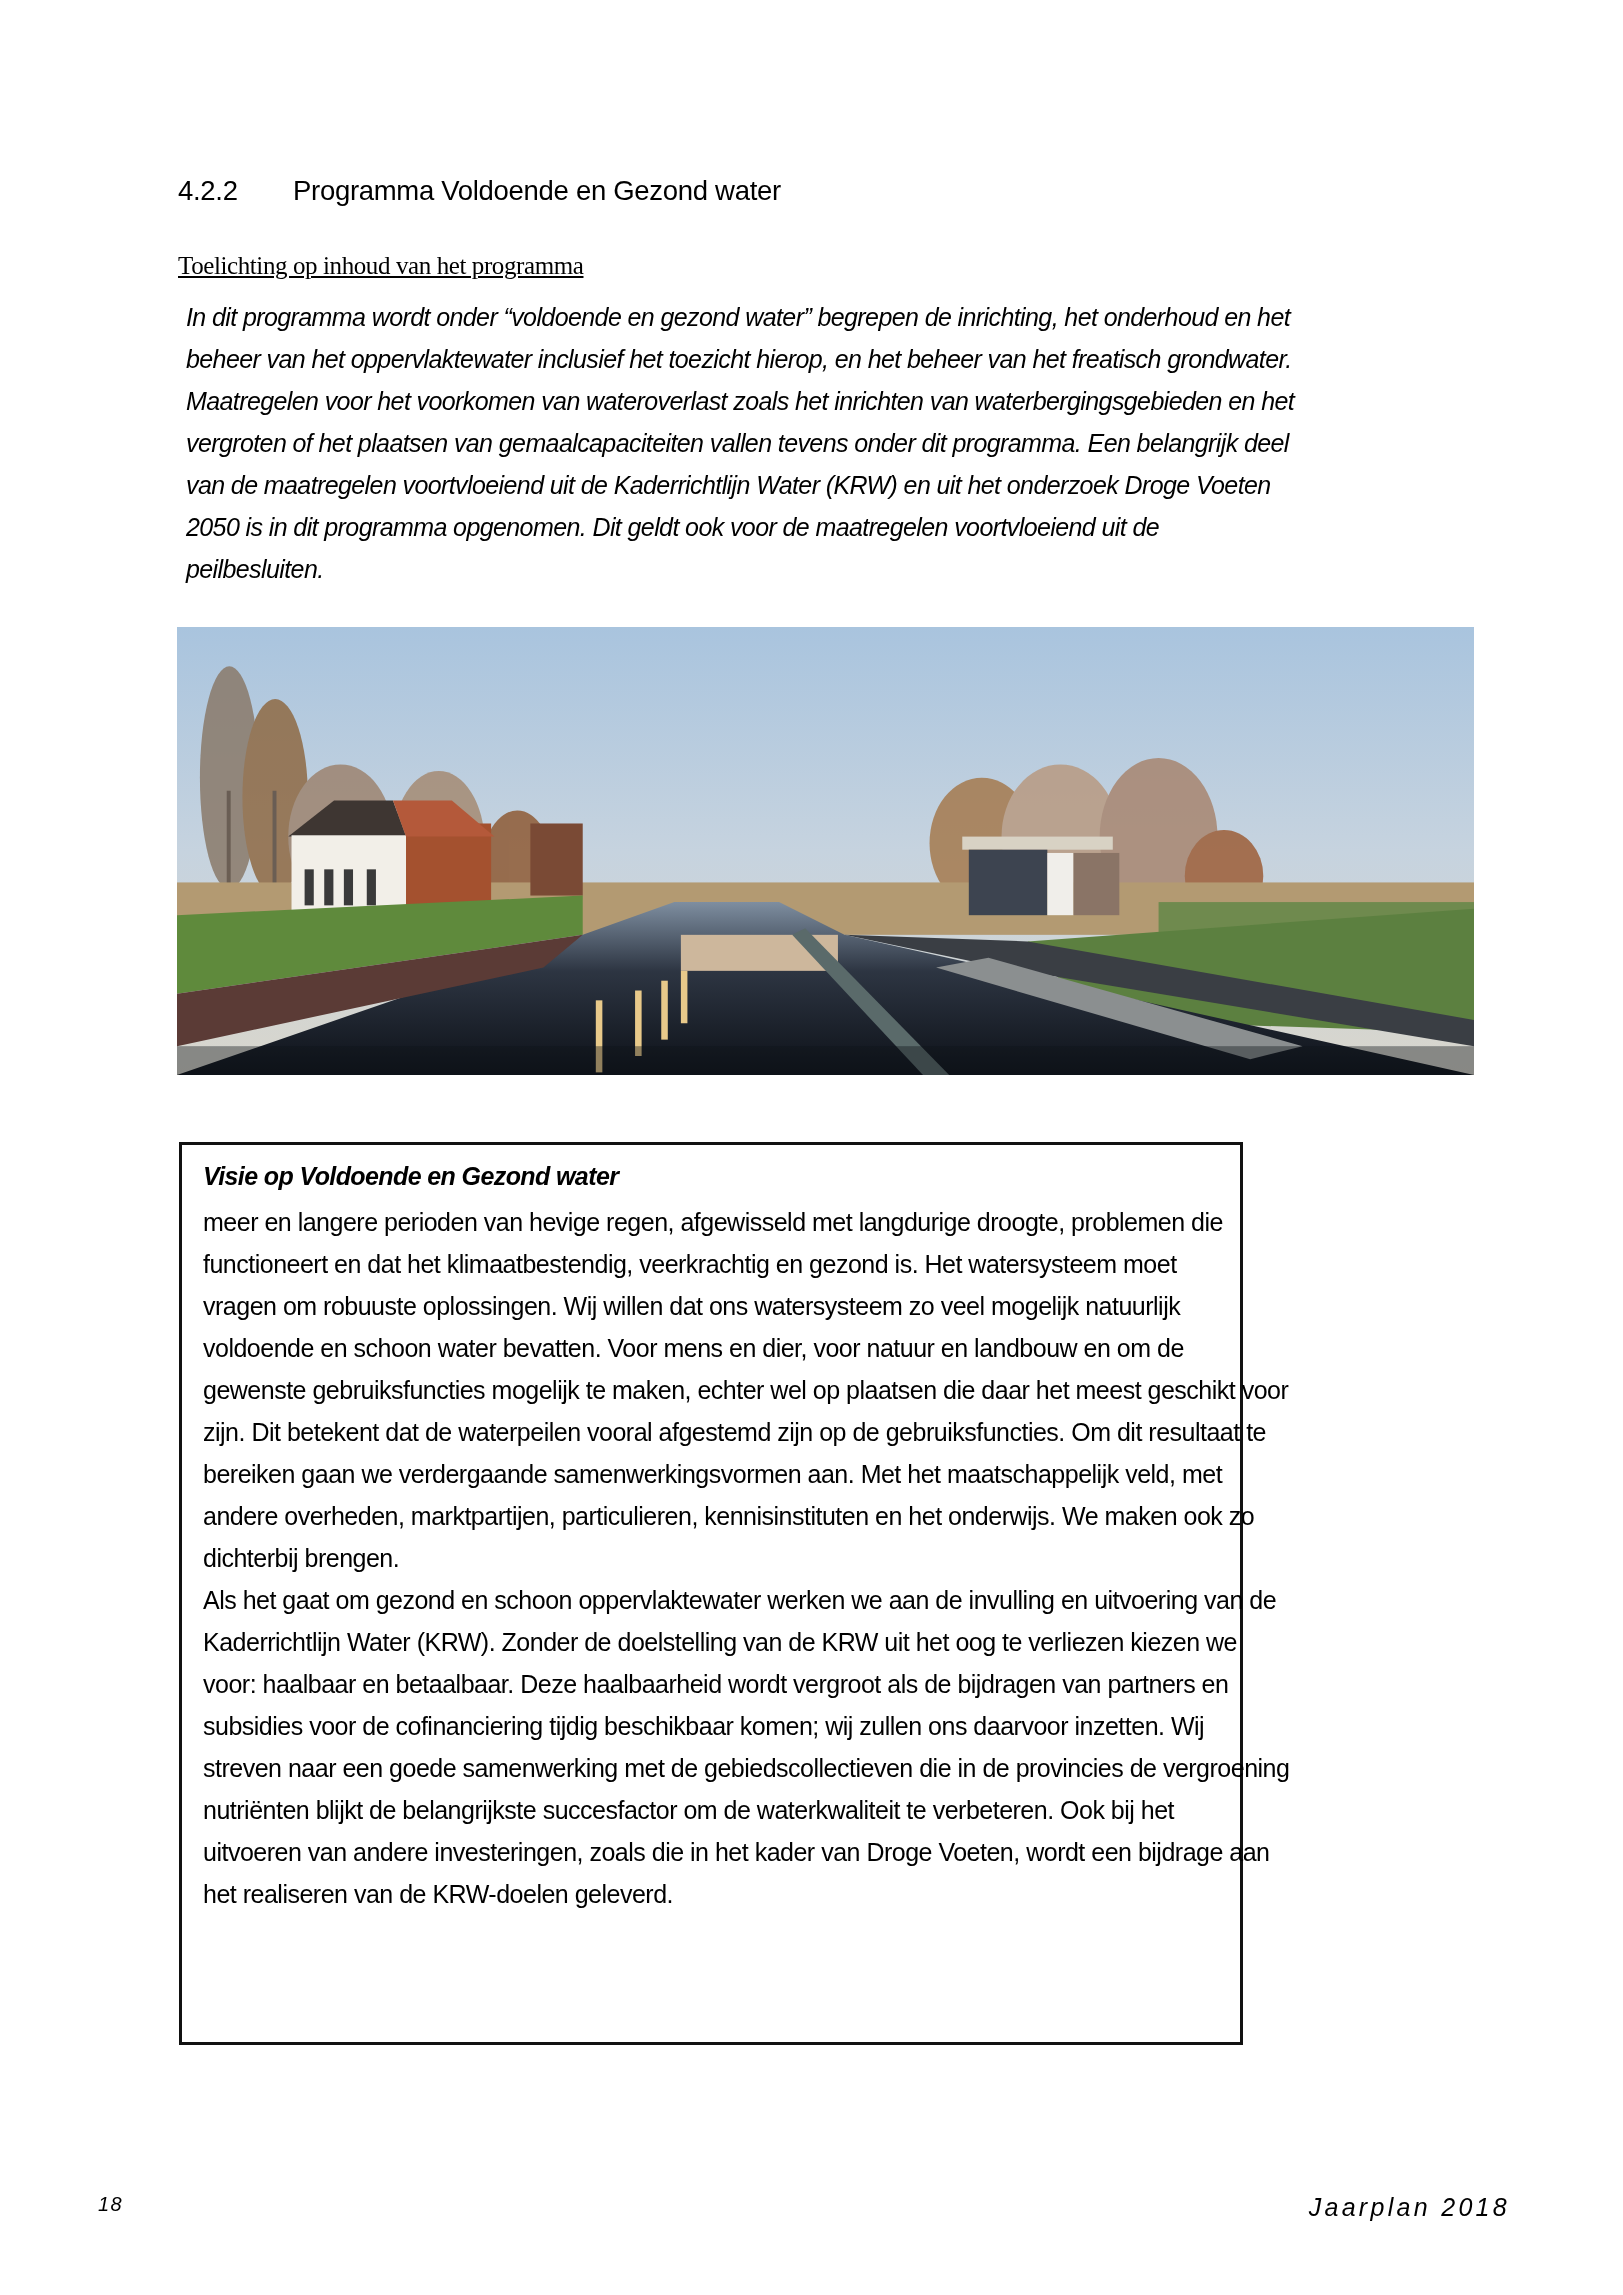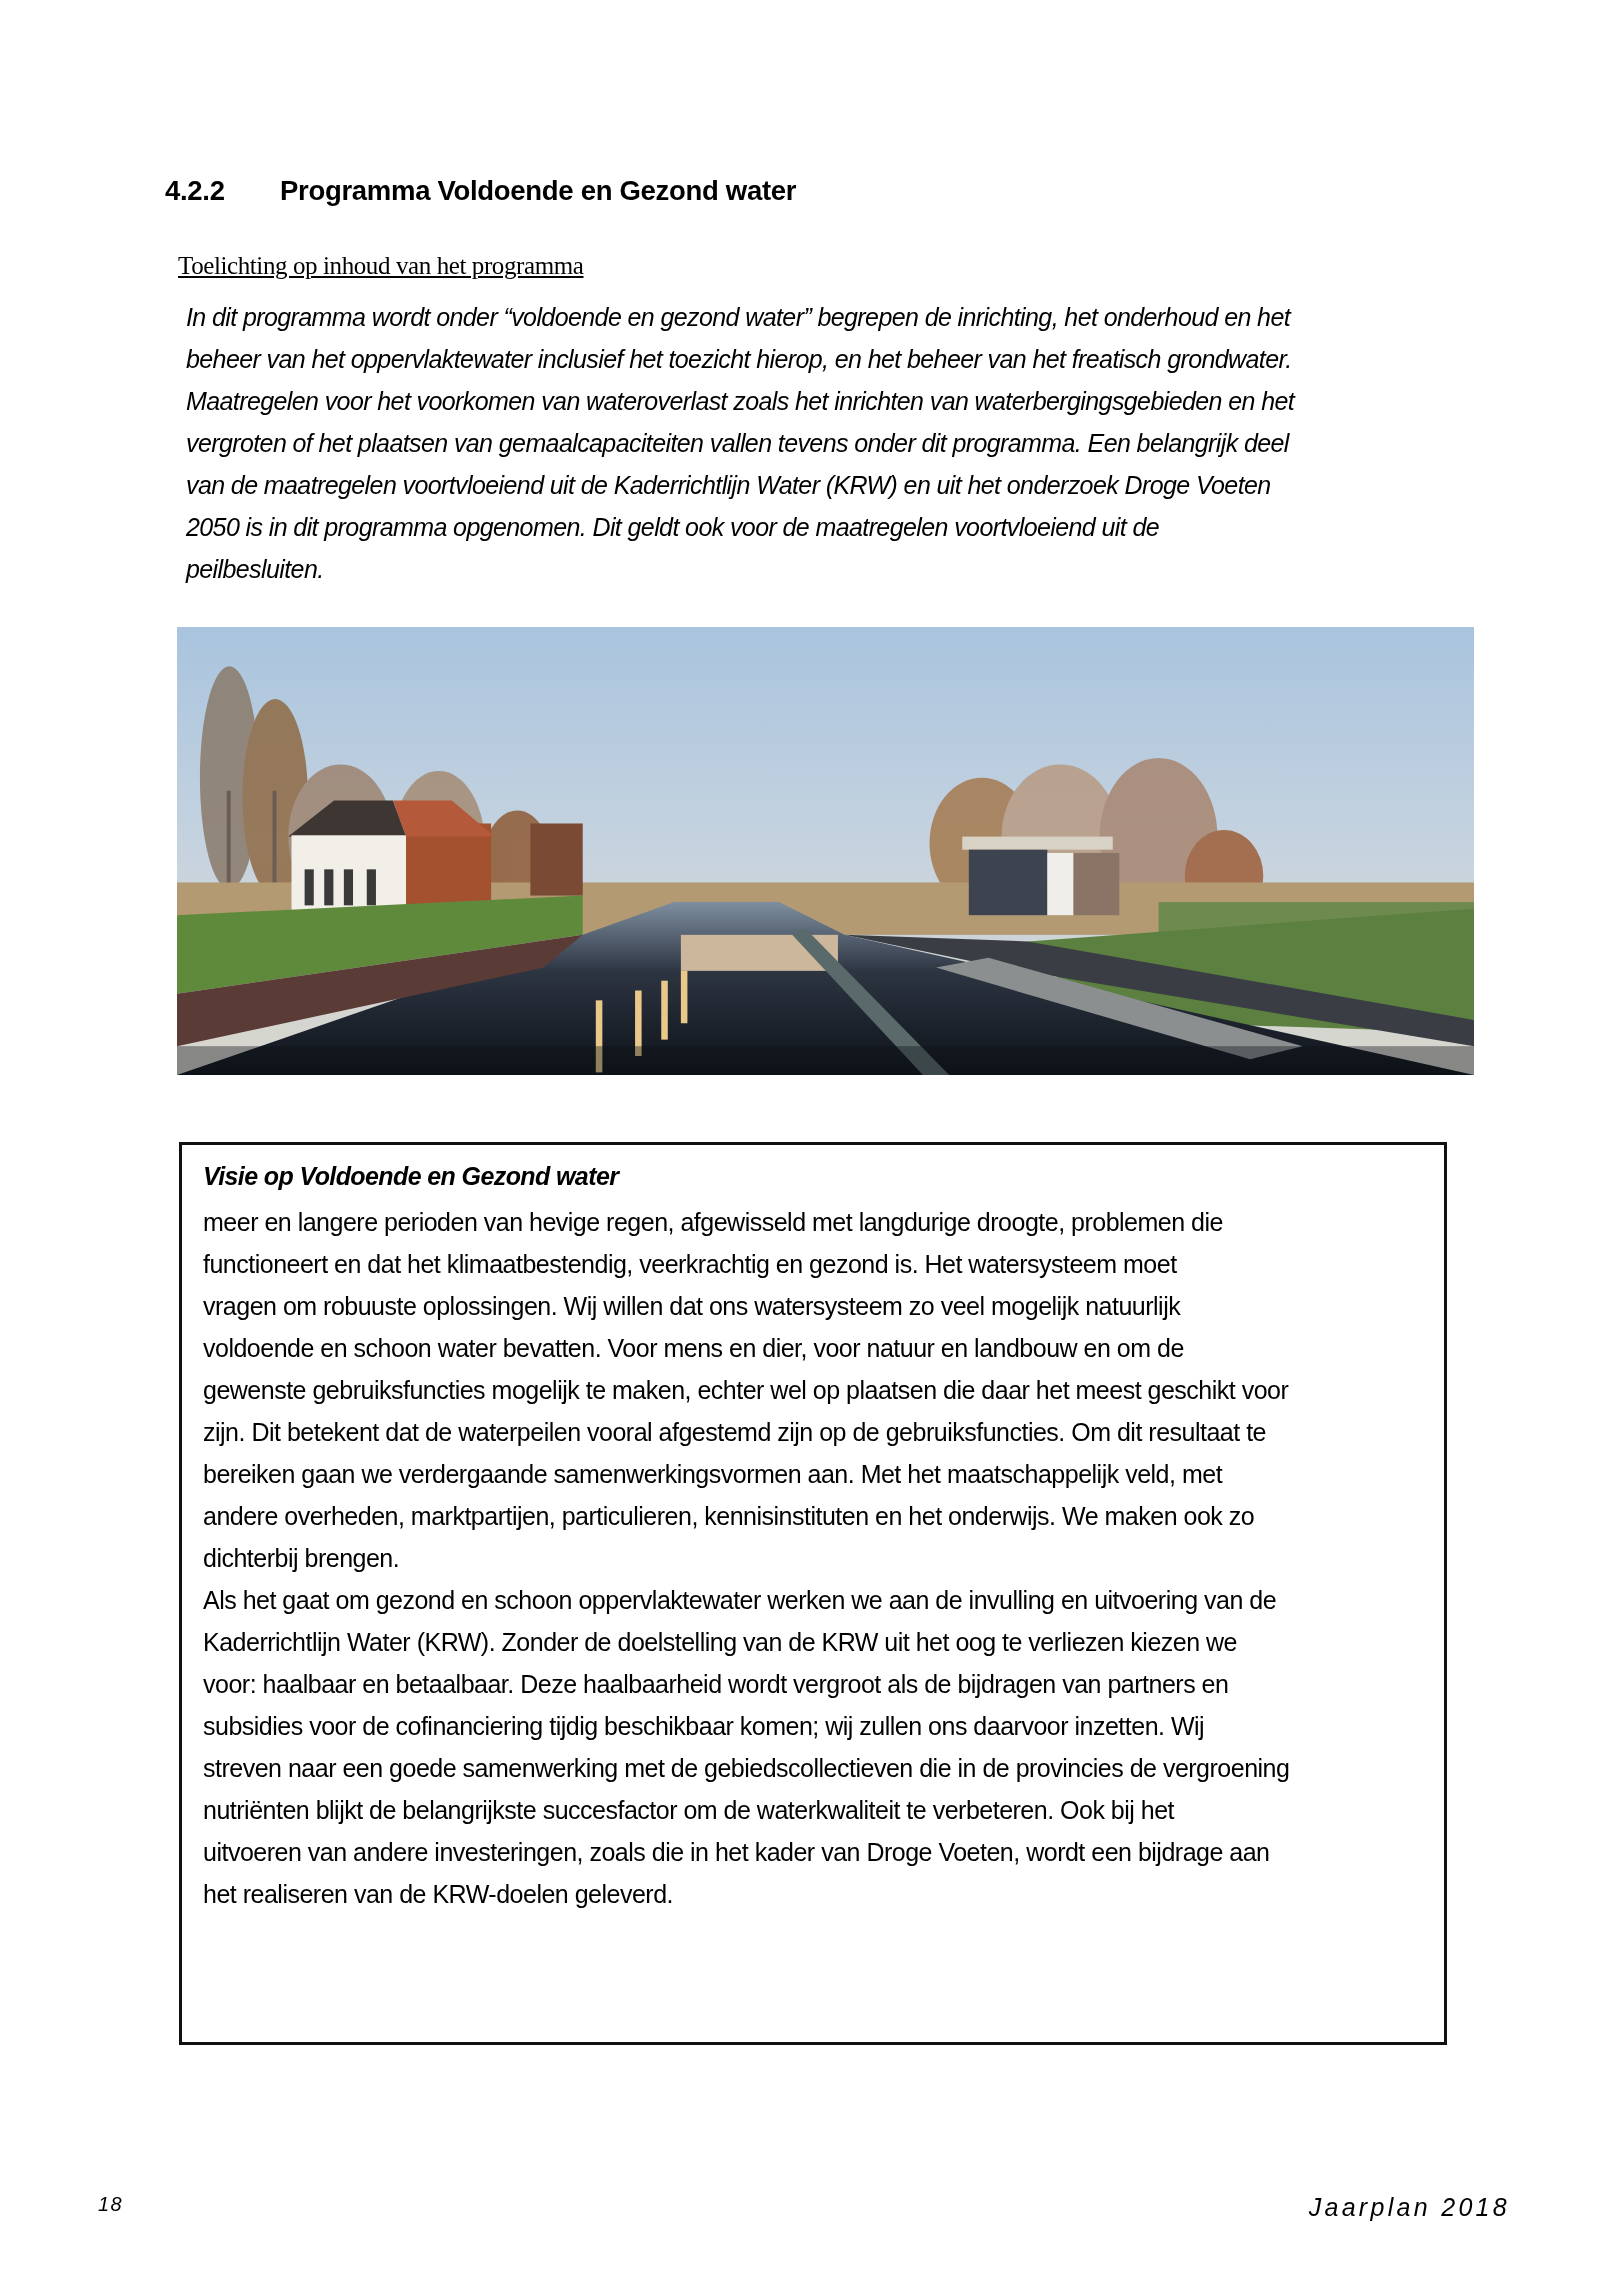--- a/index.html
+++ b/index.html
@@ -1,28 +1,28 @@
 <!DOCTYPE html>
 <html style="font-size:10.5px"><head>
 <meta charset="utf-8">
 <style>
   html, body { margin: 0; padding: 0; background: #ffffff; }
   body { width: 1623px; height: 2295px; position: relative; overflow: hidden;
          font-family: "Liberation Sans", sans-serif; color: #000; }
-  .heading { position: absolute; left: 165px; top: 175px; font-size: 27.5px; font-weight: bold;
+  .heading { position: absolute; left: 178px; top: 175px; font-size: 27.5px; font-weight: normal;
              font-family: "Liberation Sans", sans-serif; letter-spacing: -0.3px; }
   .heading .num { display: inline-block; width: 115px; }
   .subhead { position: absolute; left: 178px; top: 252px; font-size: 25px; text-decoration: underline;
              letter-spacing: -0.4px; font-family: Liberation Serif, serif; }
   .intro { position: absolute; left: 178px; top: 288px; width: 1309px; font-size: 25px;
            font-style: italic; line-height: 42px; letter-spacing: -0.6px; margin: 8px; }
   .intro span { display: block; white-space: nowrap; }
   .photo { position: absolute; left: 177px; top: 627px; width: 1297px; height: 448px; overflow: hidden; }
   .photo svg { display: block; width: 100%; height: 100%; }
-  .visie { position: absolute; left: 179px; top: 1142px; width: 1268px; height: 903px;
+  .visie { position: absolute; left: 179px; top: 1142px; width: 1064px; height: 903px;
            border: 3.3px solid #111; box-sizing: border-box; }
   .visie-title { position: absolute; left: 21px; top: 17px; font-size: 25px; font-weight: bold;
                  font-style: italic; letter-spacing: -0.6px; }
   .visie-body { position: absolute; left: 21px; top: 56px; font-size: 25px; line-height: 42px;
                 letter-spacing: -0.5px; margin: 0; }
   .visie-body span { display: block; white-space: nowrap; }
   .footer-page { position: absolute; left: 98px; top: 2193px; font-size: 20px; font-style: italic;
                  letter-spacing: 1.3px; }
   .footer-doc { position: absolute; right: 113px; top: 2193px; font-size: 25px; font-style: italic;
                 letter-spacing: 3.3px; }

